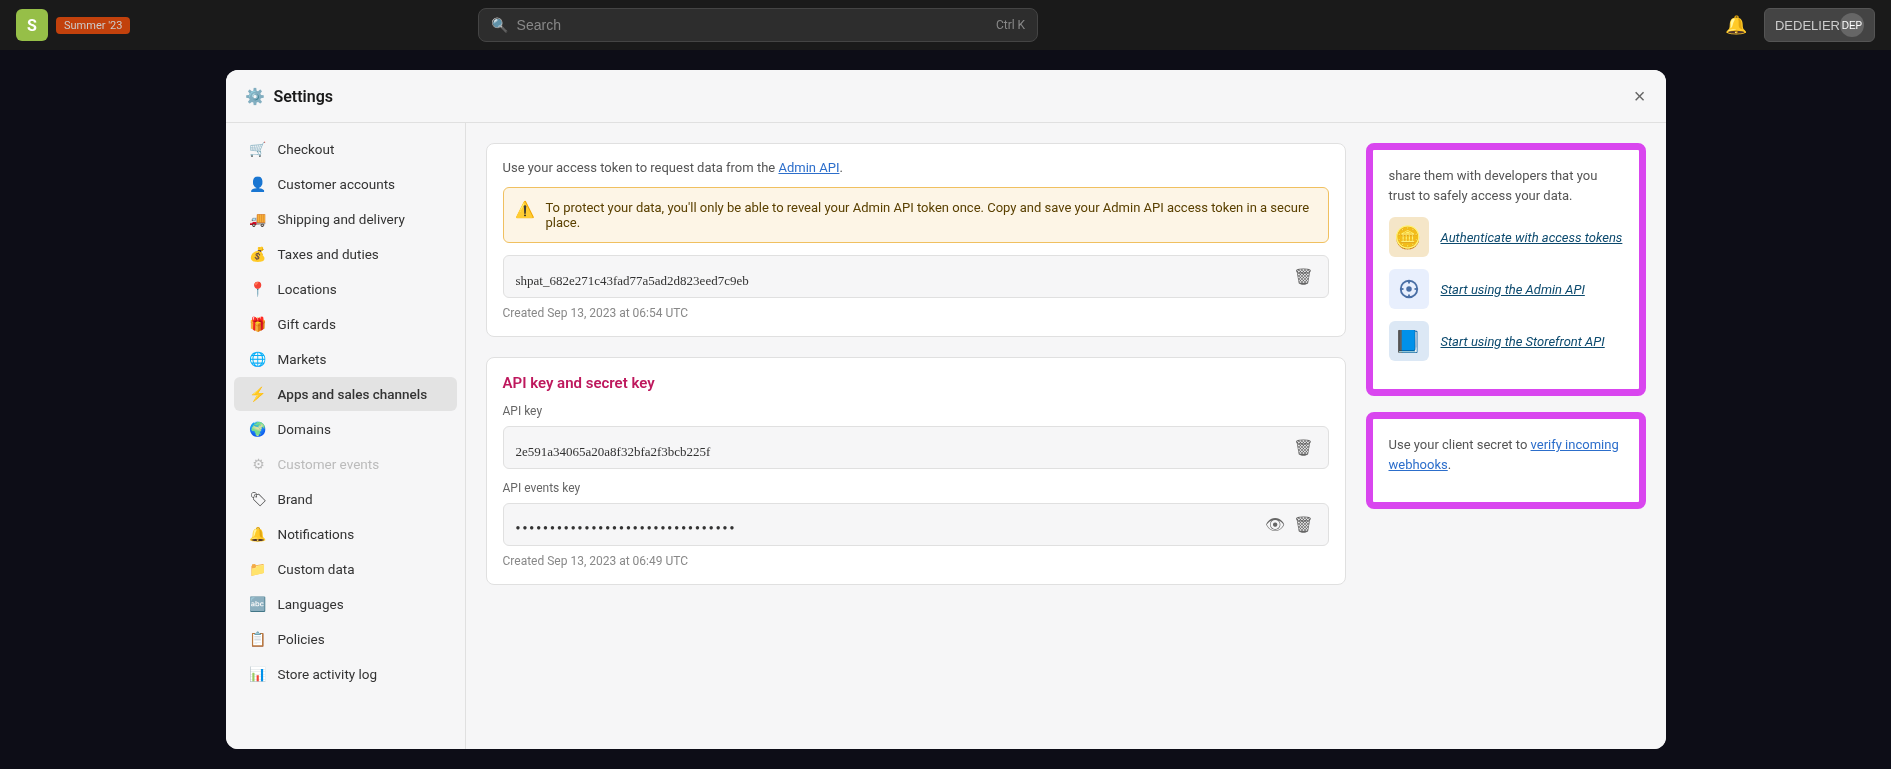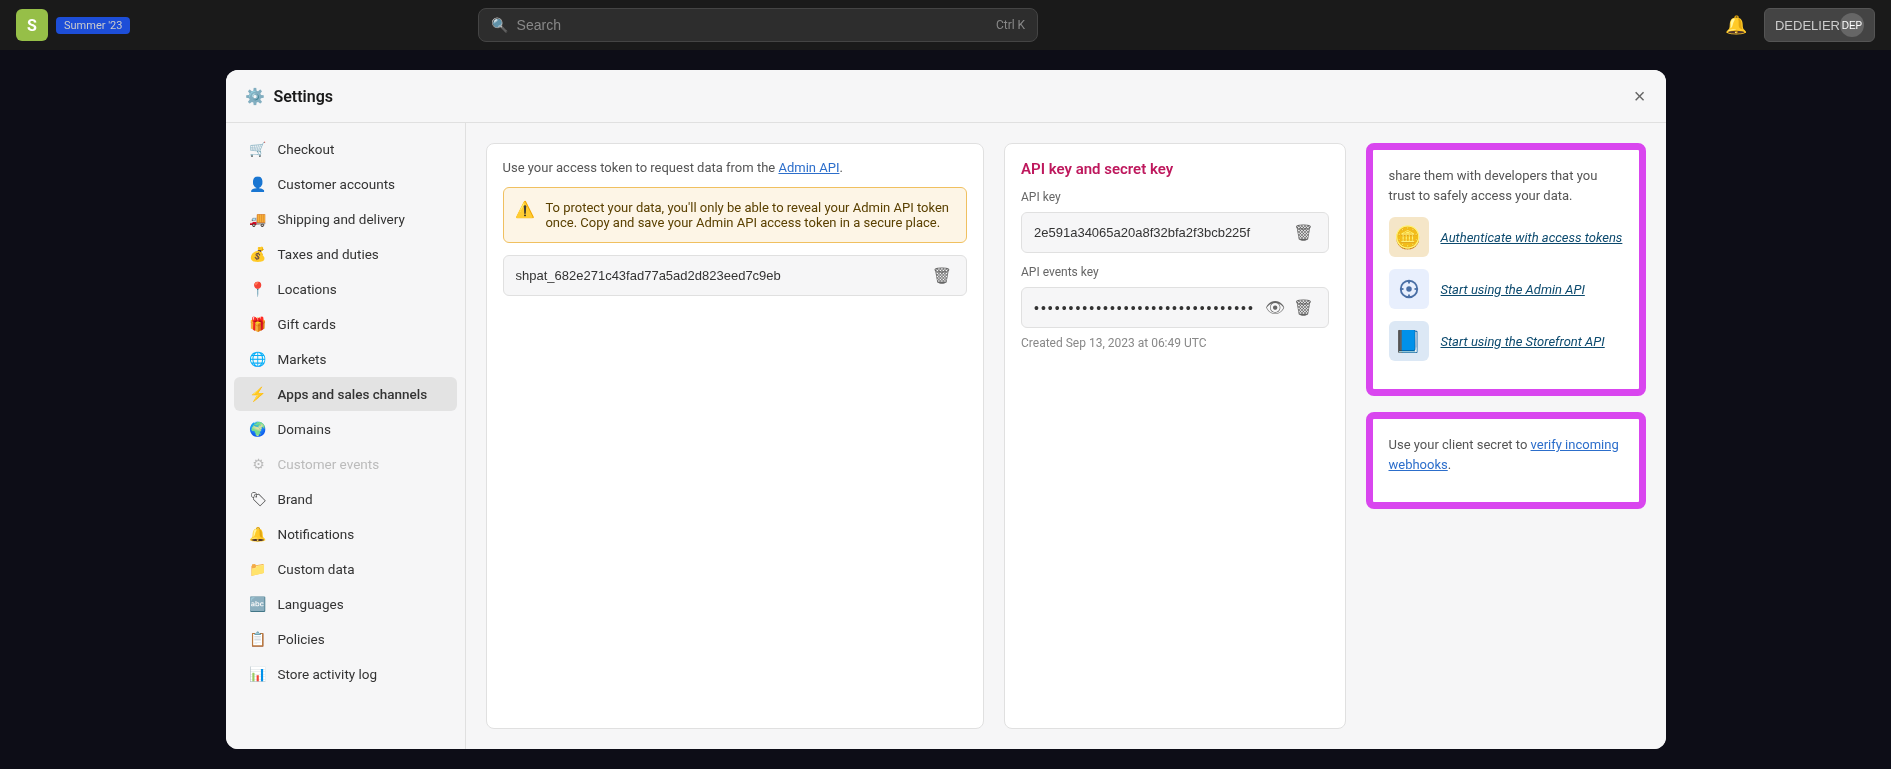--- a/index.html
+++ b/index.html
@@ -33,21 +33,21 @@
       background: #96bf48;
       border-radius: 6px;
       display: flex;
       align-items: center;
       justify-content: center;
       color: white;
       font-weight: bold;
       font-size: 16px;
     }
     .summer-badge {
-      background: #1d4ed8;
+      background: #c2410c;
       color: #ccc;
       font-size: 11px;
       padding: 2px 8px;
       border-radius: 4px;
     }
     .search-bar {
       flex: 1;
       max-width: 560px;
       margin: 0 auto;
       background: #2d2d2d;
@@ -203,21 +203,21 @@
       flex: 1;
       overflow-y: auto;
       padding: 20px;
       background: #f6f6f7;
       display: flex;
       gap: 20px;
     }
     .content-left {
       flex: 1;
       display: flex;
-      flex-direction: row;
+      flex-direction: column;
       gap: 20px;
     }
     .content-right {
       width: 280px;
       min-width: 280px;
     }
 
     
     .card {
       background: white;
@@ -232,26 +232,27 @@
       align-items: center;
       background: #f6f6f7;
       border: 1px solid #e0e0e0;
       border-radius: 6px;
       padding: 8px 12px;
       margin: 8px 0;
       gap: 8px;
     }
     .token-text {
       flex: 1;
-      font-family: Liberation Sans, sans-serif;
+      font-family: Liberation Serif, serif;
       font-size: 13px;
       color: #333;
       overflow: hidden;
       text-overflow: ellipsis;
       white-space: nowrap;
+      margin-top: 9px;
     }
     .copy-btn {
       background: none;
       border: none;
       cursor: pointer;
       color: #666;
       font-size: 16px;
       padding: 2px;
     }
 
@@ -458,20 +459,21 @@
 
             <div class="warning-box">
               <span class="warning-icon">⚠️</span>
               <span>To protect your data, you'll only be able to reveal your Admin API token once. Copy and save your Admin API access token in a secure place.</span>
             </div>
 
             <div class="token-box">
               <span class="token-text">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</span>
               <button class="copy-btn" title="Copy">🗑</button>
             </div>
+            <div class="timestamp">Created Sep 13, 2023 at 06:54 UTC</div>
           </div>
 
           <div class="card">
             <div class="card-title">API key and secret key</div>
 
             <div class="field-label">API key</div>
             <div class="token-box">
               <span class="token-text">2e591a34065a20a8f32bfa2f3bcb225f</span>
               <button class="copy-btn" title="Copy">🗑</button>
             </div>

